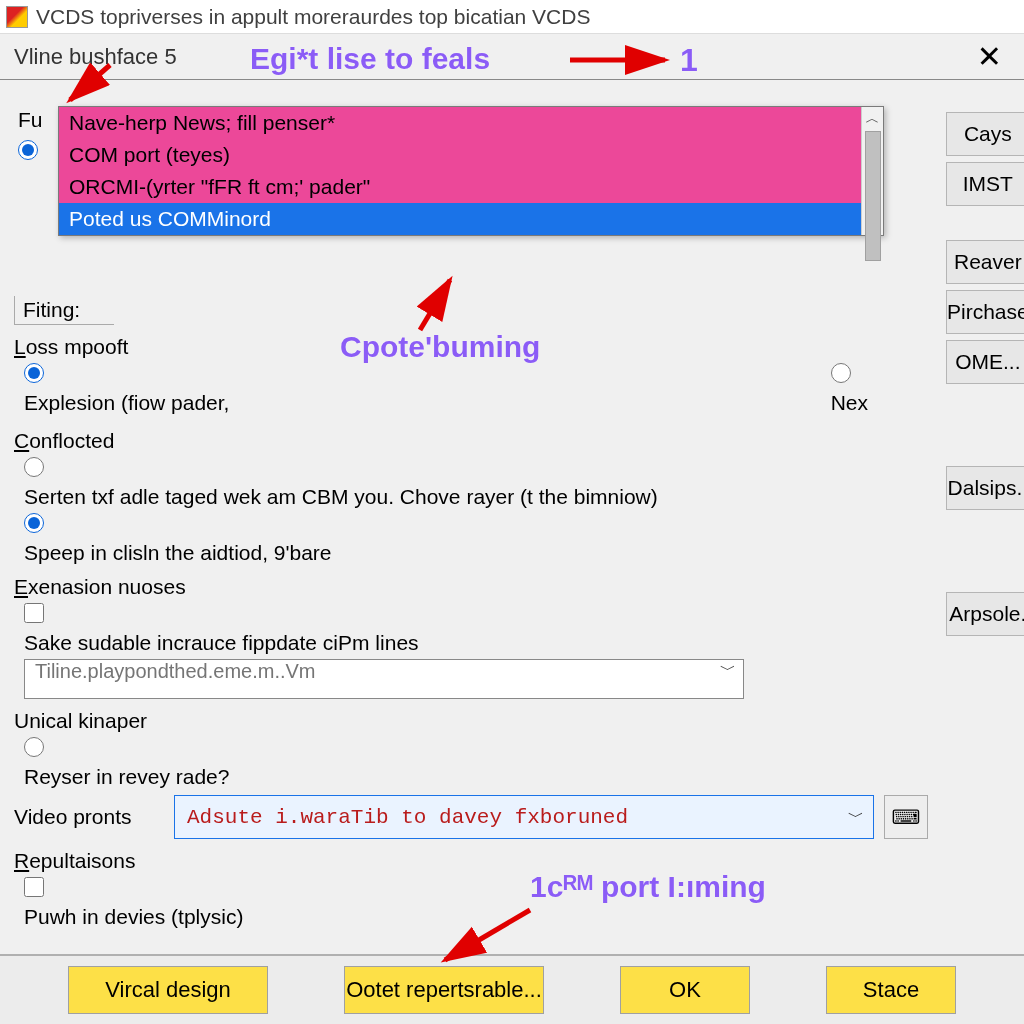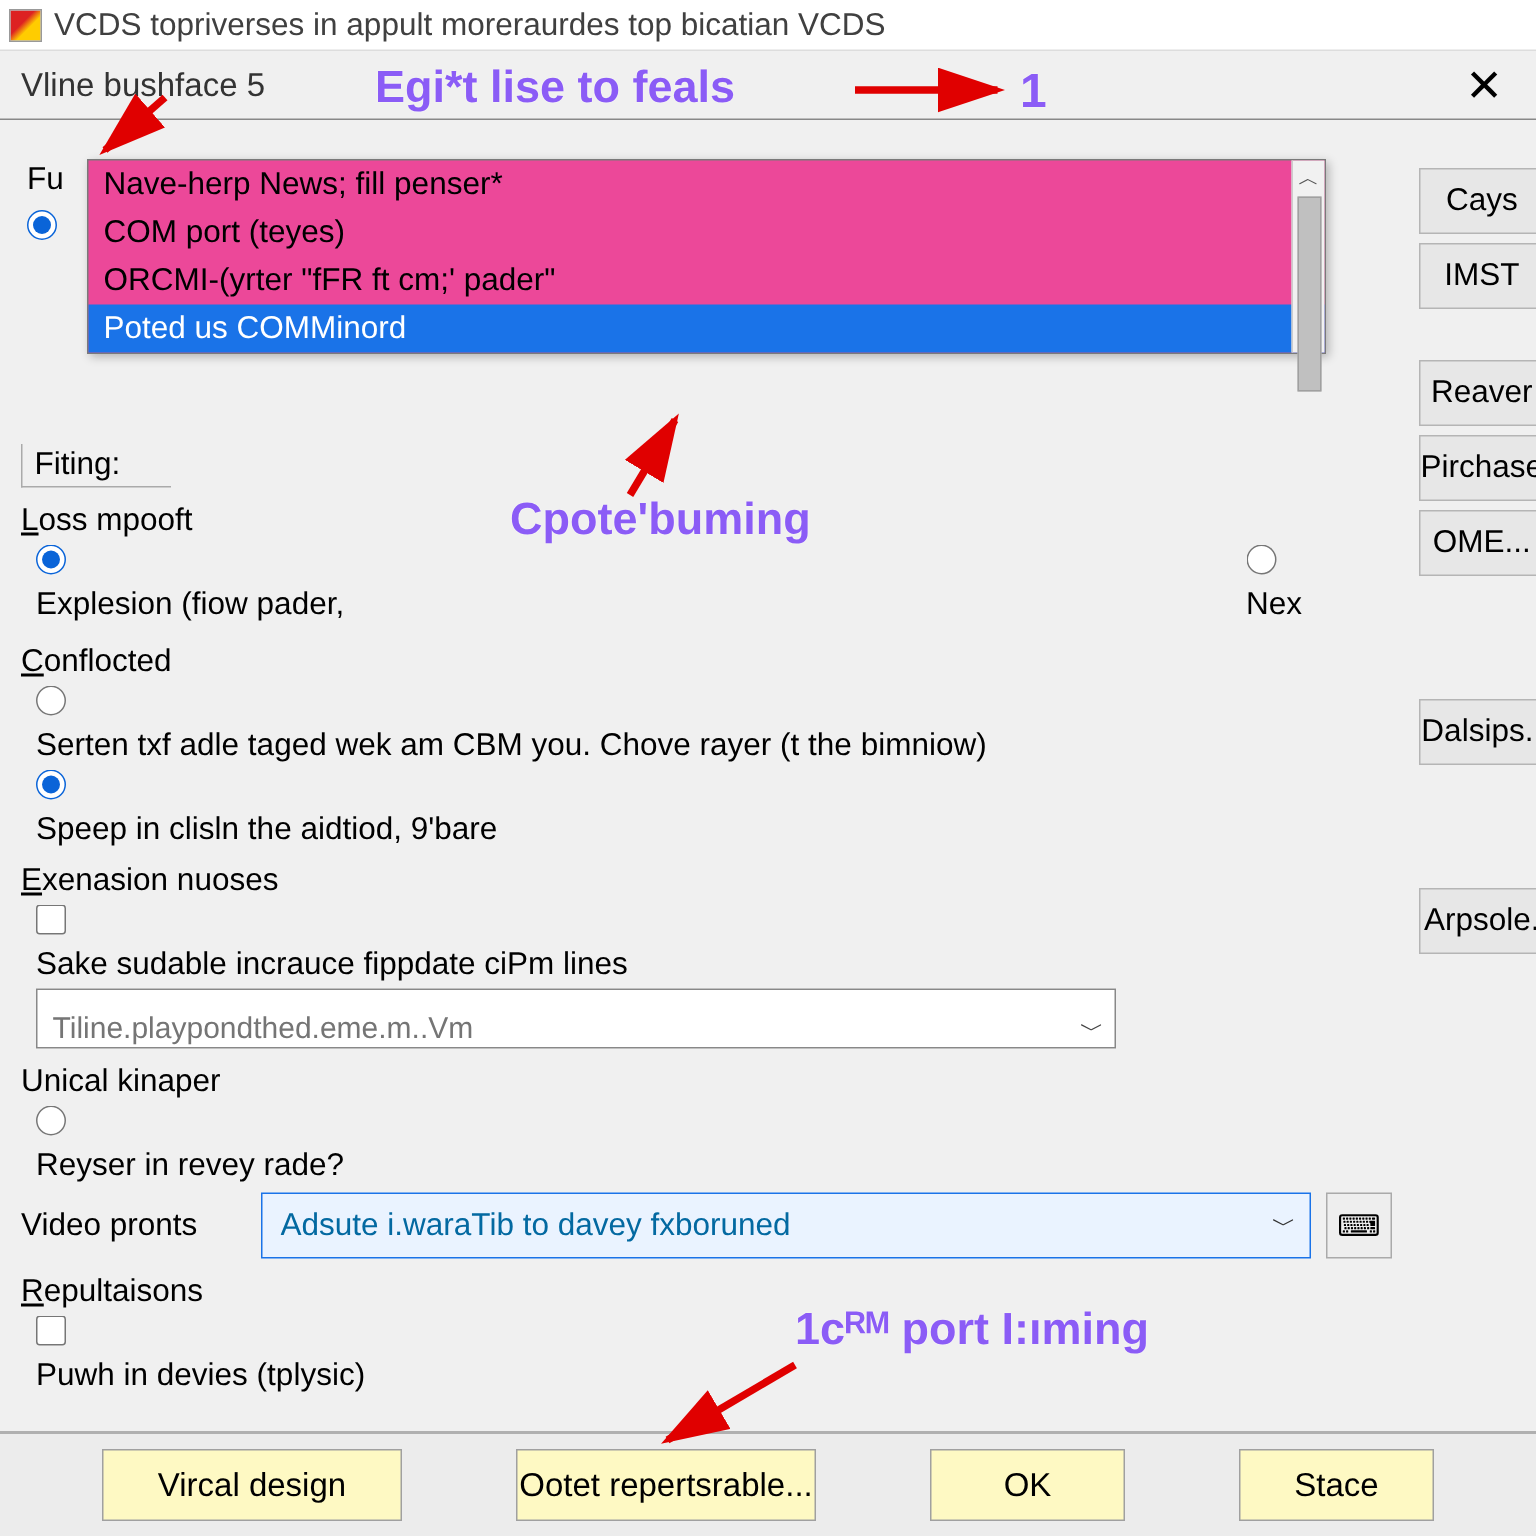--- a/index.html
+++ b/index.html
@@ -119,21 +119,21 @@
     border-right: none;
     border-top: none;
     padding: 2px 8px;
     width: 100px;
     margin-top: 4px;
   }
   .sect { margin-top: 10px; }
   .inline-right-radio { margin-left: auto; margin-right: 60px; }
   .row-flex { display: flex; align-items: center; }
   .combo {
-    display: flex; align-items: flex-end;
+    display: flex; align-items: flex-start;
     border: 1px solid #888;
     background: #fff;
     height: 40px;
     width: 720px;
   }
   .combo input {
     flex: 1; border: none; outline: none;
     font-size: 20px; padding: 0 10px;
     background: transparent; color: #777;
   }
@@ -145,21 +145,21 @@
   .combo2 {
     display: flex; align-items: center;
     border: 1px solid #1a73e8;
     background: #eaf3ff;
     height: 44px;
     width: 700px;
   }
   .combo2 input {
     flex: 1; border: none; outline: none;
     font-size: 21px; padding: 0 12px;
-    background: transparent; color: #0369a1;
+    background: transparent; color: #b91c1c; font-family: Liberation Mono, monospace;
   }
   .combo2 .chev {
     width: 34px; text-align: center;
     font-size: 16px; color: #333;
     cursor: pointer;
   }
   .icon-btn {
     width: 44px; height: 44px;
     border: 1px solid #aaa;
     background: #eee;
@@ -175,21 +175,21 @@
     background: #ececec;
     display: flex;
     align-items: center;
     justify-content: space-around;
     padding: 0 30px;
   }
   .bottom-bar .bbtn {
     min-width: 200px;
     height: 48px;
     border: 1px solid #a0a0a0;
-    background: #fef9c3;
+    background: #fde047;
     font-size: 22px;
     text-align: center;
     line-height: 46px;
     cursor: pointer;
   }
   .bottom-bar .bbtn.small { min-width: 130px; }
   
   .anno {
     position: absolute;
     color: #8b5cf6;

